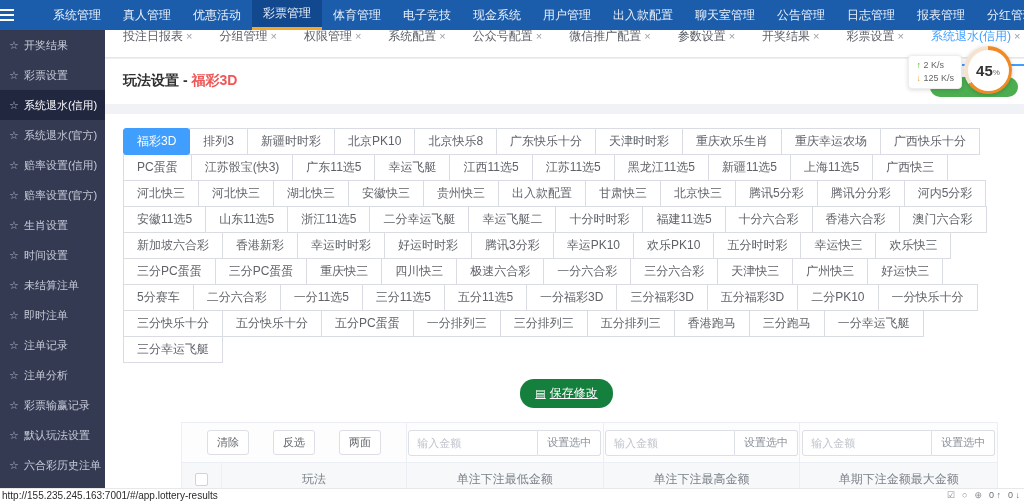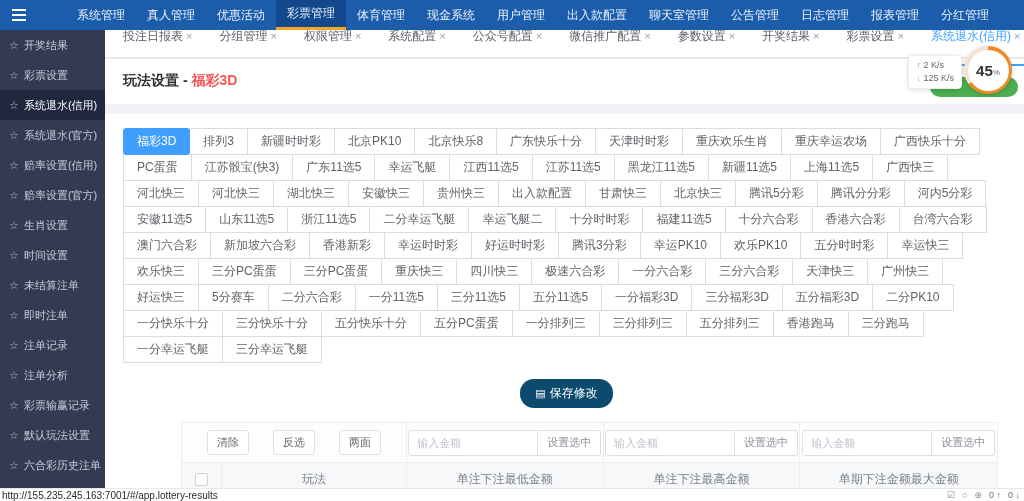--- a/index.html
+++ b/index.html
@@ -33,21 +33,21 @@
   .page-title { font-size:14px; font-weight:bold; color:#303133; }
   .page-title .hl { color:#f25555; }
 
   .body-card { background:#fff; margin-top:10px; height:100%; padding:14px 14px 0 18px; }
 
   .lottery-wrap { display:flex; flex-wrap:wrap; }
   .lot-btn { font-size:12px; color:#5f6368; background:#fff; border:1px solid #d9dde3; padding:4px 13px; margin:0 -1px -1px 0; cursor:pointer; white-space:nowrap; }
   .lot-btn.active { background:#409eff; border-color:#409eff; color:#fff; border-radius:3px; position:relative; z-index:1; }
 
   .save-row { text-align:center; padding:17px 0 12px; }
-  .save-btn { background:#0c4a6e; color:#fff; border:none; border-radius:14px; font-size:12px; padding:6px 15px; cursor:pointer; }
+  .save-btn { background:#15803d; color:#fff; border:none; border-radius:14px; font-size:12px; padding:6px 15px; cursor:pointer;text-decoration:underline; }
   .save-btn .ic { font-size:11px; margin-right:4px; }
 
   
   .playtable { margin:2px 12px 0 58px; border:1px solid #ebeef5; border-bottom:none; }
   .trow { display:grid; grid-template-columns:40px 185px 1fr 1fr 1fr; border-bottom:1px solid #ebeef5; align-items:center; }
   .trow > div { display:flex; align-items:center; justify-content:center; border-right:1px solid #ebeef5; height:100%;gap:24px; }
   .trow > div:last-child { border-right:none; }
   .ctrl-row { height:40px; background:#fdfdfd; }
   .ctrl-cell-left { grid-column:1 / 3; gap:6px; }
   .mini-btn { font-size:11px; color:#5f6368; background:#fff; border:1px solid #dcdfe6; border-radius:3px; padding:4px 9px; cursor:pointer; }
@@ -87,20 +87,21 @@
         <i></i>
         <i></i>
       </div>
     <nav class="main-menu">
 
     <a class="menu-item">系统管理</a>
         <a class="menu-item">真人管理</a>
         <a class="menu-item">优惠活动</a>
         <a class="menu-item active">彩票管理</a>
         <a class="menu-item">体育管理</a>
+        <a class="menu-item">电子竞技</a>
         <a class="menu-item">现金系统</a>
         <a class="menu-item">用户管理</a>
         <a class="menu-item">出入款配置</a>
         <a class="menu-item">聊天室管理</a>
         <a class="menu-item">公告管理</a>
         <a class="menu-item">日志管理</a>
         <a class="menu-item">报表管理</a>
         <a class="menu-item">分红管理</a>
       </nav>
 
@@ -254,21 +255,20 @@
           <button class="lot-btn">河内5分彩</button>
           <button class="lot-btn">安徽11选5</button>
           <button class="lot-btn">山东11选5</button>
           <button class="lot-btn">浙江11选5</button>
           <button class="lot-btn">二分幸运飞艇</button>
           <button class="lot-btn">幸运飞艇二</button>
           <button class="lot-btn">十分时时彩</button>
           <button class="lot-btn">福建11选5</button>
           <button class="lot-btn">十分六合彩</button>
           <button class="lot-btn">香港六合彩</button>
-          <button class="lot-btn">台湾六合彩</button>
           <button class="lot-btn">澳门六合彩</button>
           <button class="lot-btn">新加坡六合彩</button>
           <button class="lot-btn">香港新彩</button>
           <button class="lot-btn">幸运时时彩</button>
           <button class="lot-btn">好运时时彩</button>
           <button class="lot-btn">腾讯3分彩</button>
           <button class="lot-btn">幸运PK10</button>
           <button class="lot-btn">欢乐PK10</button>
           <button class="lot-btn">五分时时彩</button>
           <button class="lot-btn">幸运快三</button>

